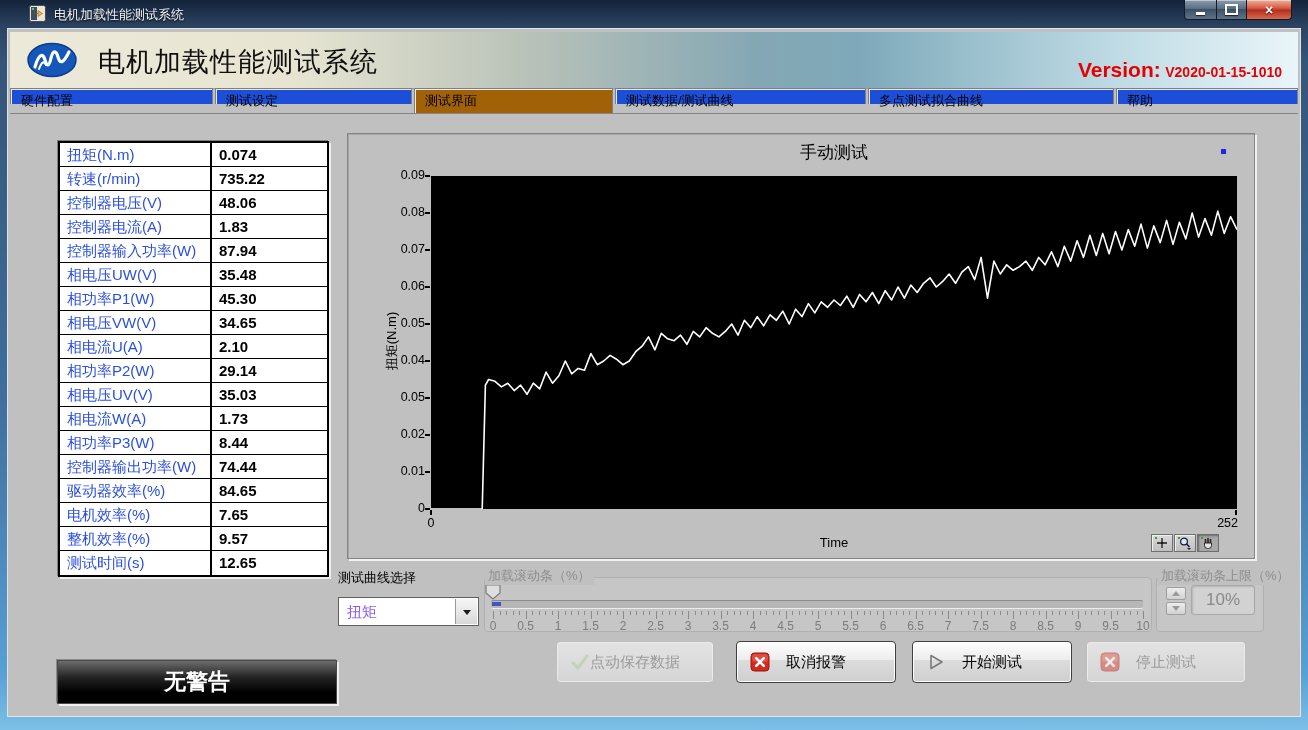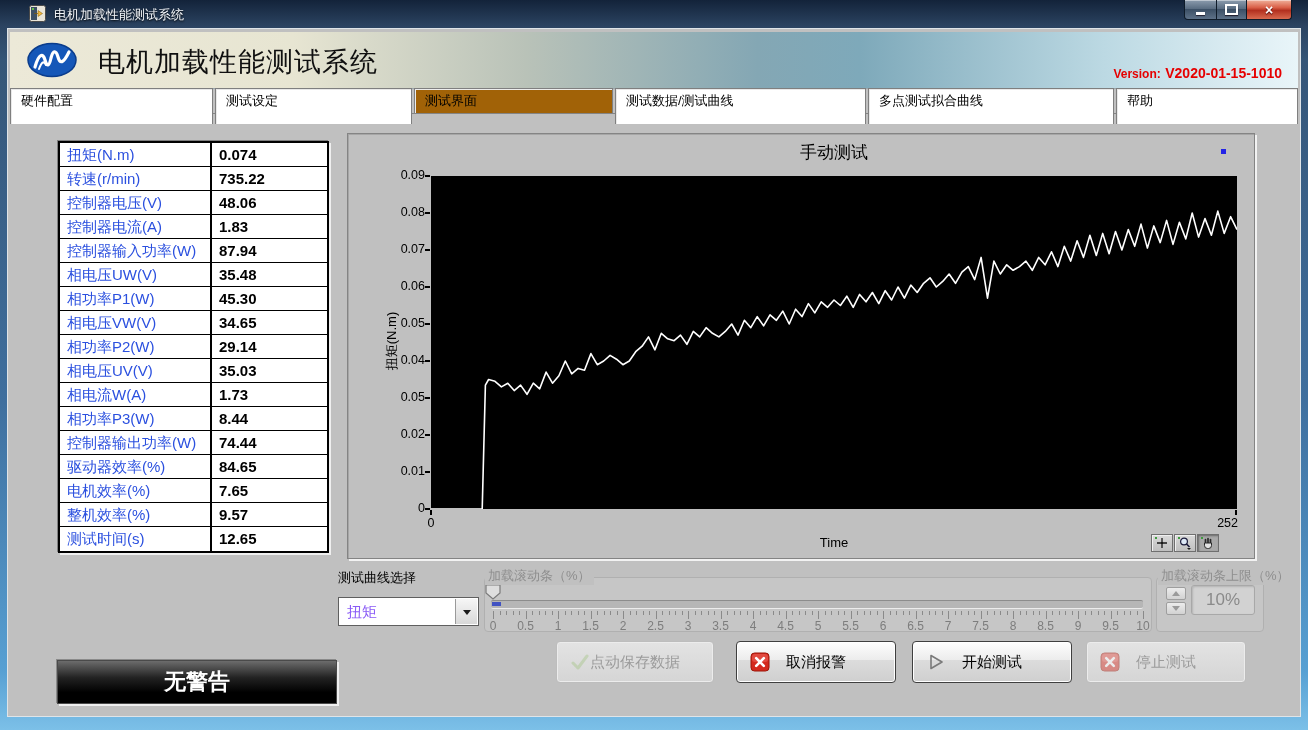--- a/index.html
+++ b/index.html
@@ -21,25 +21,25 @@
   .g-max{width:9px;height:7px;border:2px solid #fff;box-shadow:0 1px 1px #223;}
   .g-close{color:#fff;font-size:14px;font-weight:bold;text-shadow:0 1px 1px #400;}
   .client{position:absolute;left:7px;right:7px;top:28px;bottom:13px;background:#c0c0c0;border:1px solid #dfe4e8;}
   
   .header{position:absolute;left:10px;top:32px;width:1288px;height:56px;
     background:linear-gradient(90deg,#ece9d8 0,#e7e5d2 22%,#b9c2b8 40%,#84a7b4 58%,#7ea9ba 66%,#bcd9e3 85%,#e9f5f9 100%);
     border-bottom:1px solid #9aa5ab;}
   .logo{position:absolute;left:16px;top:9px;}
   .app-title{position:absolute;left:88px;top:12px;font-size:27px;color:#101010;letter-spacing:1px;}
   .version{position:absolute;right:16px;bottom:6px;color:#e60000;white-space:nowrap;}
-  .version .vlab{font-size:12px;font-weight:bold;}
+  .version .vlab{font-size:21px;font-weight:bold;}
   .version .vval{font-size:14px;font-weight:bold;text-align:center;}
   
   .tabbar{position:absolute;left:10px;top:88px;width:1288px;height:25px;display:flex;gap:2px;border-bottom:1px solid #848484;}
-  .tab{height:36px;line-height:24px;padding-left:10px;font-size:13px;color:#000;background:#ffffff;
+  .tab{height:16px;line-height:24px;padding-left:10px;font-size:13px;color:#000;background:#1d4ed8;
     border:1px solid #7f7f7f;border-bottom:none;box-shadow:inset 1px 1px 0 #e9e9e9;box-sizing:border-box;}
   .tab.active{background:#a16207;height:25px;box-shadow:inset 1px 1px 0 #ededed;}
   
   .param-table{position:absolute;left:58px;top:141px;width:267px;border:2px solid #000;background:#fff;
     box-shadow:-1px -1px 0 #7f7f7f,2px 2px 0 #efefef;}
   .p-row{display:flex;height:24px;border-bottom:1px solid #000;box-sizing:border-box;}
   .p-row:last-child{border-bottom:none;}
   .p-label{width:152px;border-right:2px solid #000;color:#2b50df;font-size:15px;line-height:23px;padding-left:7px;
     box-sizing:border-box;white-space:nowrap;overflow:hidden;}
   .p-value{flex:1;font-size:15px;font-weight:bold;line-height:23px;padding-left:7px;color:#000;}
@@ -184,20 +184,24 @@
         <div class="p-label">相电压UW(V)</div>
         <div class="p-value">35.48</div>
       </div>
       <div class="p-row">
         <div class="p-label">相功率P1(W)</div>
         <div class="p-value">45.30</div>
       </div>
       <div class="p-row">
         <div class="p-label">相电压VW(V)</div>
         <div class="p-value">34.65</div>
+      </div>
+      <div class="p-row">
+        <div class="p-label">相电流U(A)</div>
+        <div class="p-value">2.10</div>
       </div>
       <div class="p-row">
         <div class="p-label">相功率P2(W)</div>
         <div class="p-value">29.14</div>
       </div>
       <div class="p-row">
         <div class="p-label">相电压UV(V)</div>
         <div class="p-value">35.03</div>
       </div>
       <div class="p-row">

